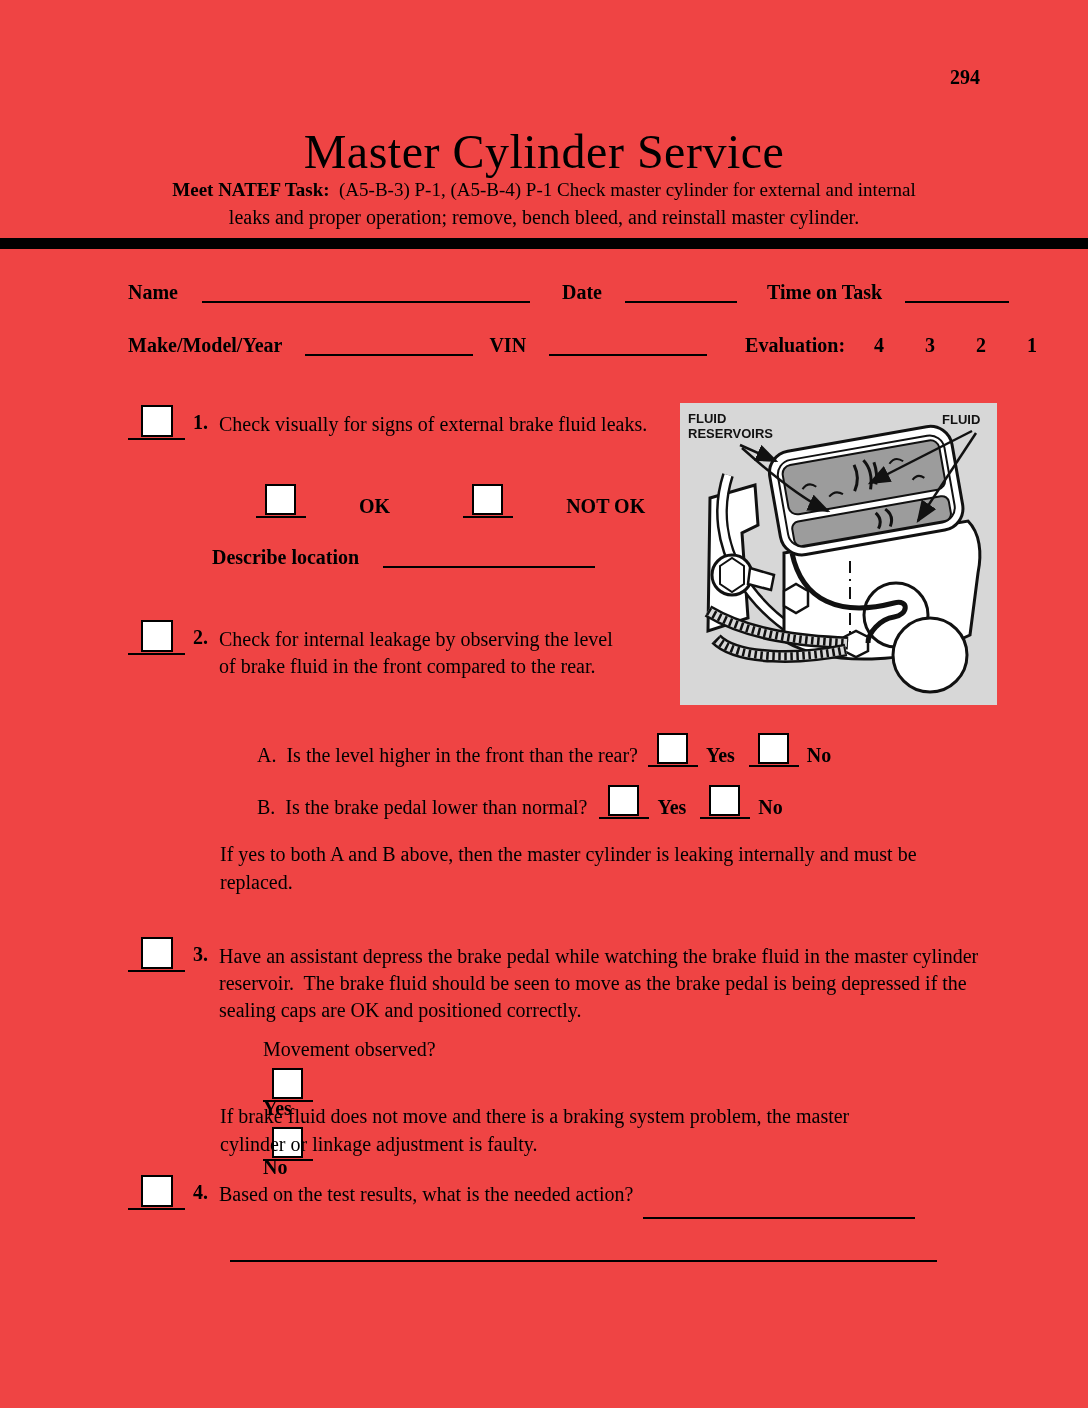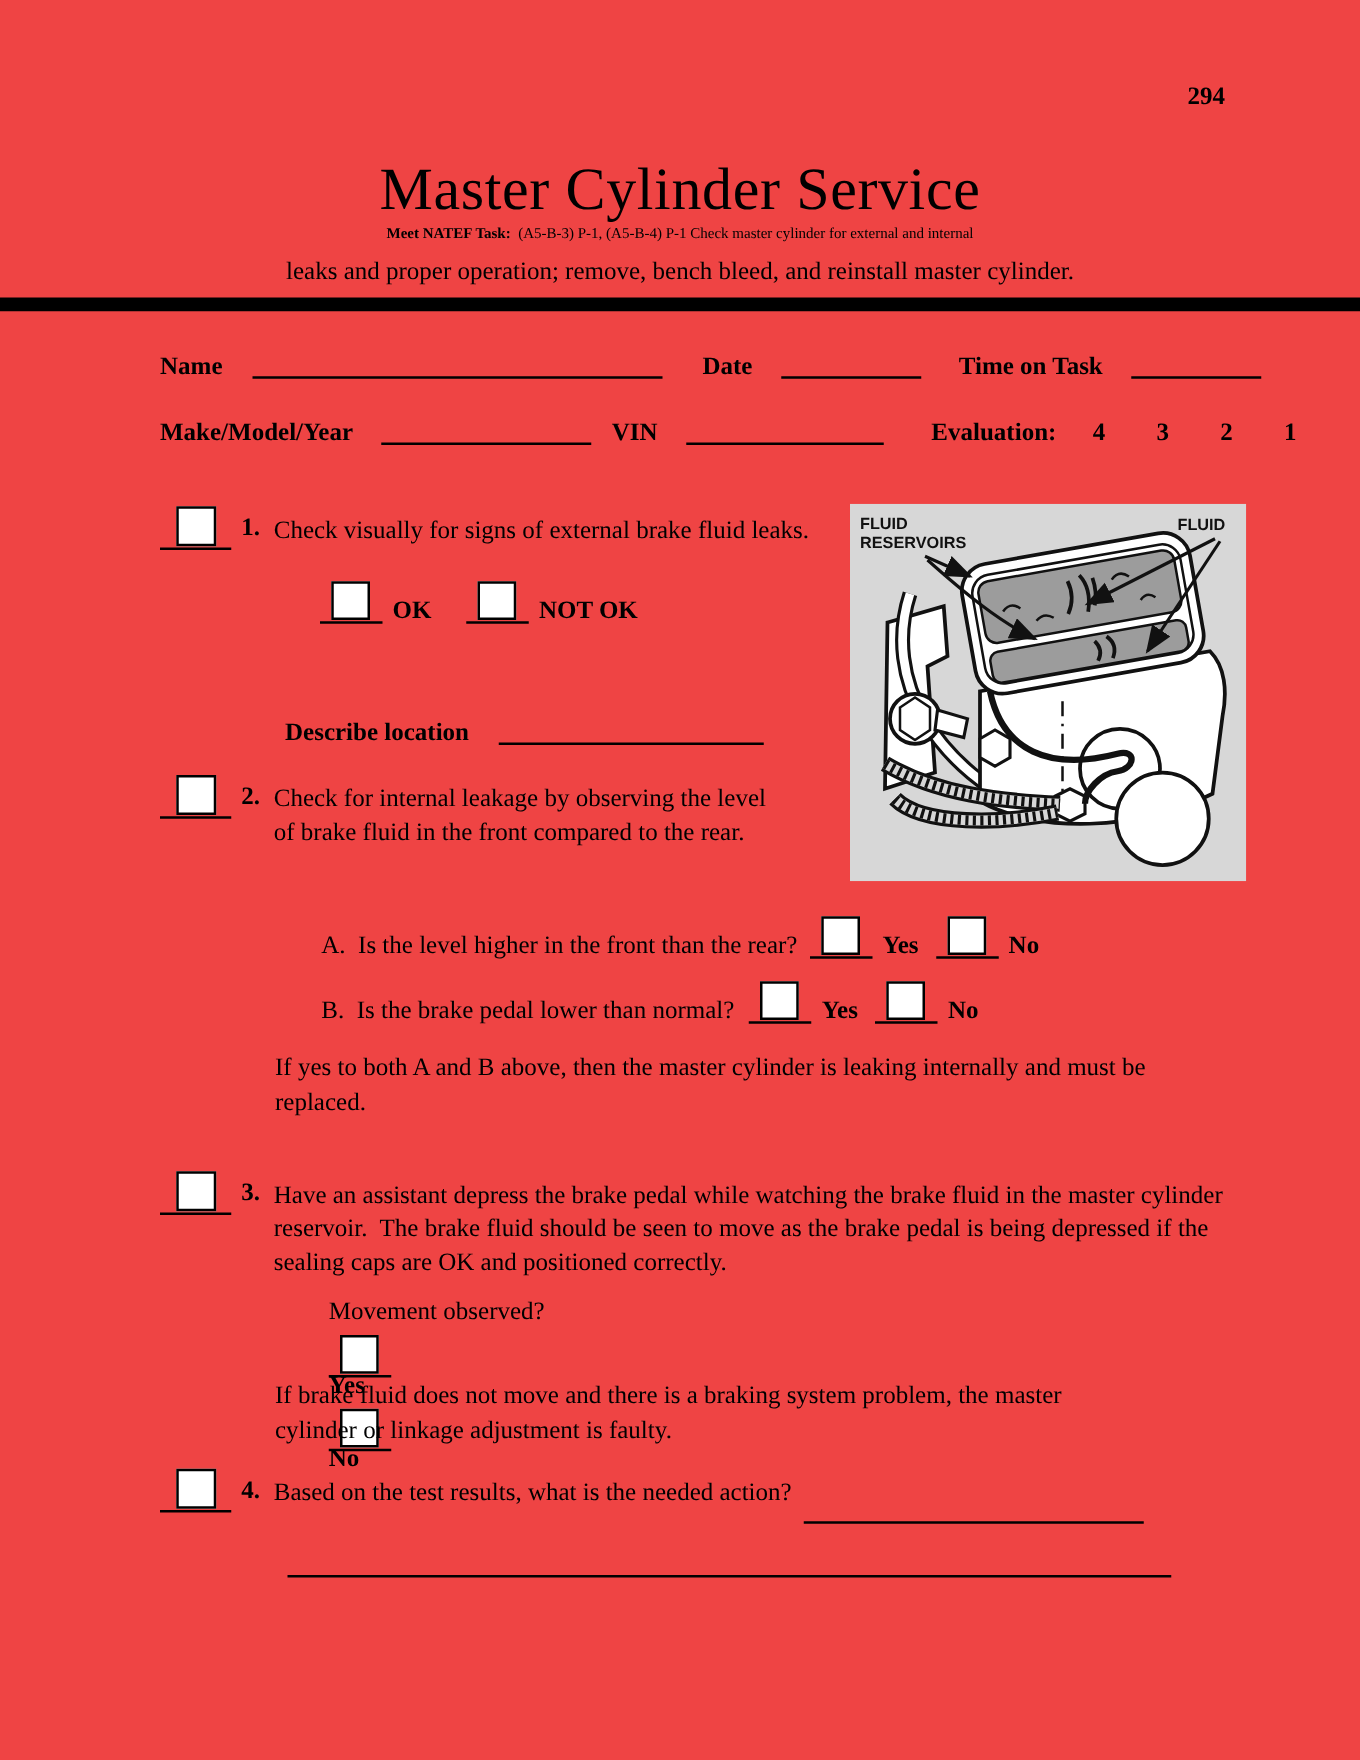--- a/index.html
+++ b/index.html
@@ -3,21 +3,21 @@
 <meta charset="utf-8">
 <style>
   html,body{margin:0;padding:0;background:#fff;}
   .page{position:relative;width:1088px;height:1408px;background:#ef4444;color:#000;
         font-family:"Liberation Serif","DejaVu Serif",serif;font-size:20px;overflow:hidden;}
   .abs{position:absolute;}
   .b{font-weight:bold;}
   .ctr{left:0;width:100%;text-align:center;}
   .pageno{top:66px;left:950px;font-weight:bold;font-size:20px;}
   .title{top:124px;font-size:48px;font-weight:normal;letter-spacing:.5px;}
-  .natef1{top:179px;font-size:12px;white-space:pre-wrap;}
+  .natef1{top:179px;font-size:19px;white-space:pre-wrap;}
   .natef2{top:206px;font-size:20px;}
   .rule{top:238px;left:0;width:1088px;height:11px;background:#000;}
   .formrow{left:128px;display:flex;align-items:baseline;font-size:20px;white-space:nowrap;gap:14px;}
   .ul{display:inline-block;border-bottom:2px solid #000;height:16px;position:relative;top:4px;flex:none;}
   
   .chk{display:inline-block;position:relative;width:50px;height:36px;flex:none;top:5px;}
   .chk .ln{position:absolute;left:0;right:0;bottom:0;border-bottom:2px solid #000;}
   .chk .bx{position:absolute;left:9px;bottom:3px;width:27px;height:27px;border:2px solid #000;background:#fff;}
   .task{left:128px;display:flex;align-items:flex-start;}
   .task .chk{width:57px;height:40px;top:0;}
@@ -68,34 +68,34 @@
 
   <div class="abs task" style="top:400px;">
     <span class="chk">
         <span class="ln"></span>
         <span class="bx"></span>
       </span>
     <span class="num">1.</span>
     <div class="txt" style="width:450px;">Check visually for signs of external brake fluid leaks.</div>
   </div>
 
-  <div class="abs optrow" style="top:458px;left:256px;">
+  <div class="abs optrow" style="top:477px;left:256px;gap:45px;">
     <span class="chk">
         <span class="ln"></span>
         <span class="bx"></span>
       </span>
     <span class="lbl">OK</span>
     <span class="chk" style="margin-left:14px;">
         <span class="ln"></span>
         <span class="bx"></span>
       </span>
     <span class="lbl">NOT OK</span>
   </div>
 
-  <div class="abs formrow" style="top:546px;left:228px;margin-top:28px;">
+  <div class="abs formrow" style="top:546px;left:212px;">
     <span class="b">Describe location</span>
     <span class="ul" style="width:212px;margin-left:10px;"></span>
   </div>
 
   <div class="abs figure">
     <svg width="317" height="302" viewBox="0 0 317 302">
       <rect x="0" y="0" width="317" height="302" fill="#d7d7d7"></rect>
       <defs>
         <marker id="ah" markerWidth="10" markerHeight="8" refX="8" refY="3.5" orient="auto">
           <path d="M0,0 L9,3.5 L0,7 Z" fill="#111"></path>

